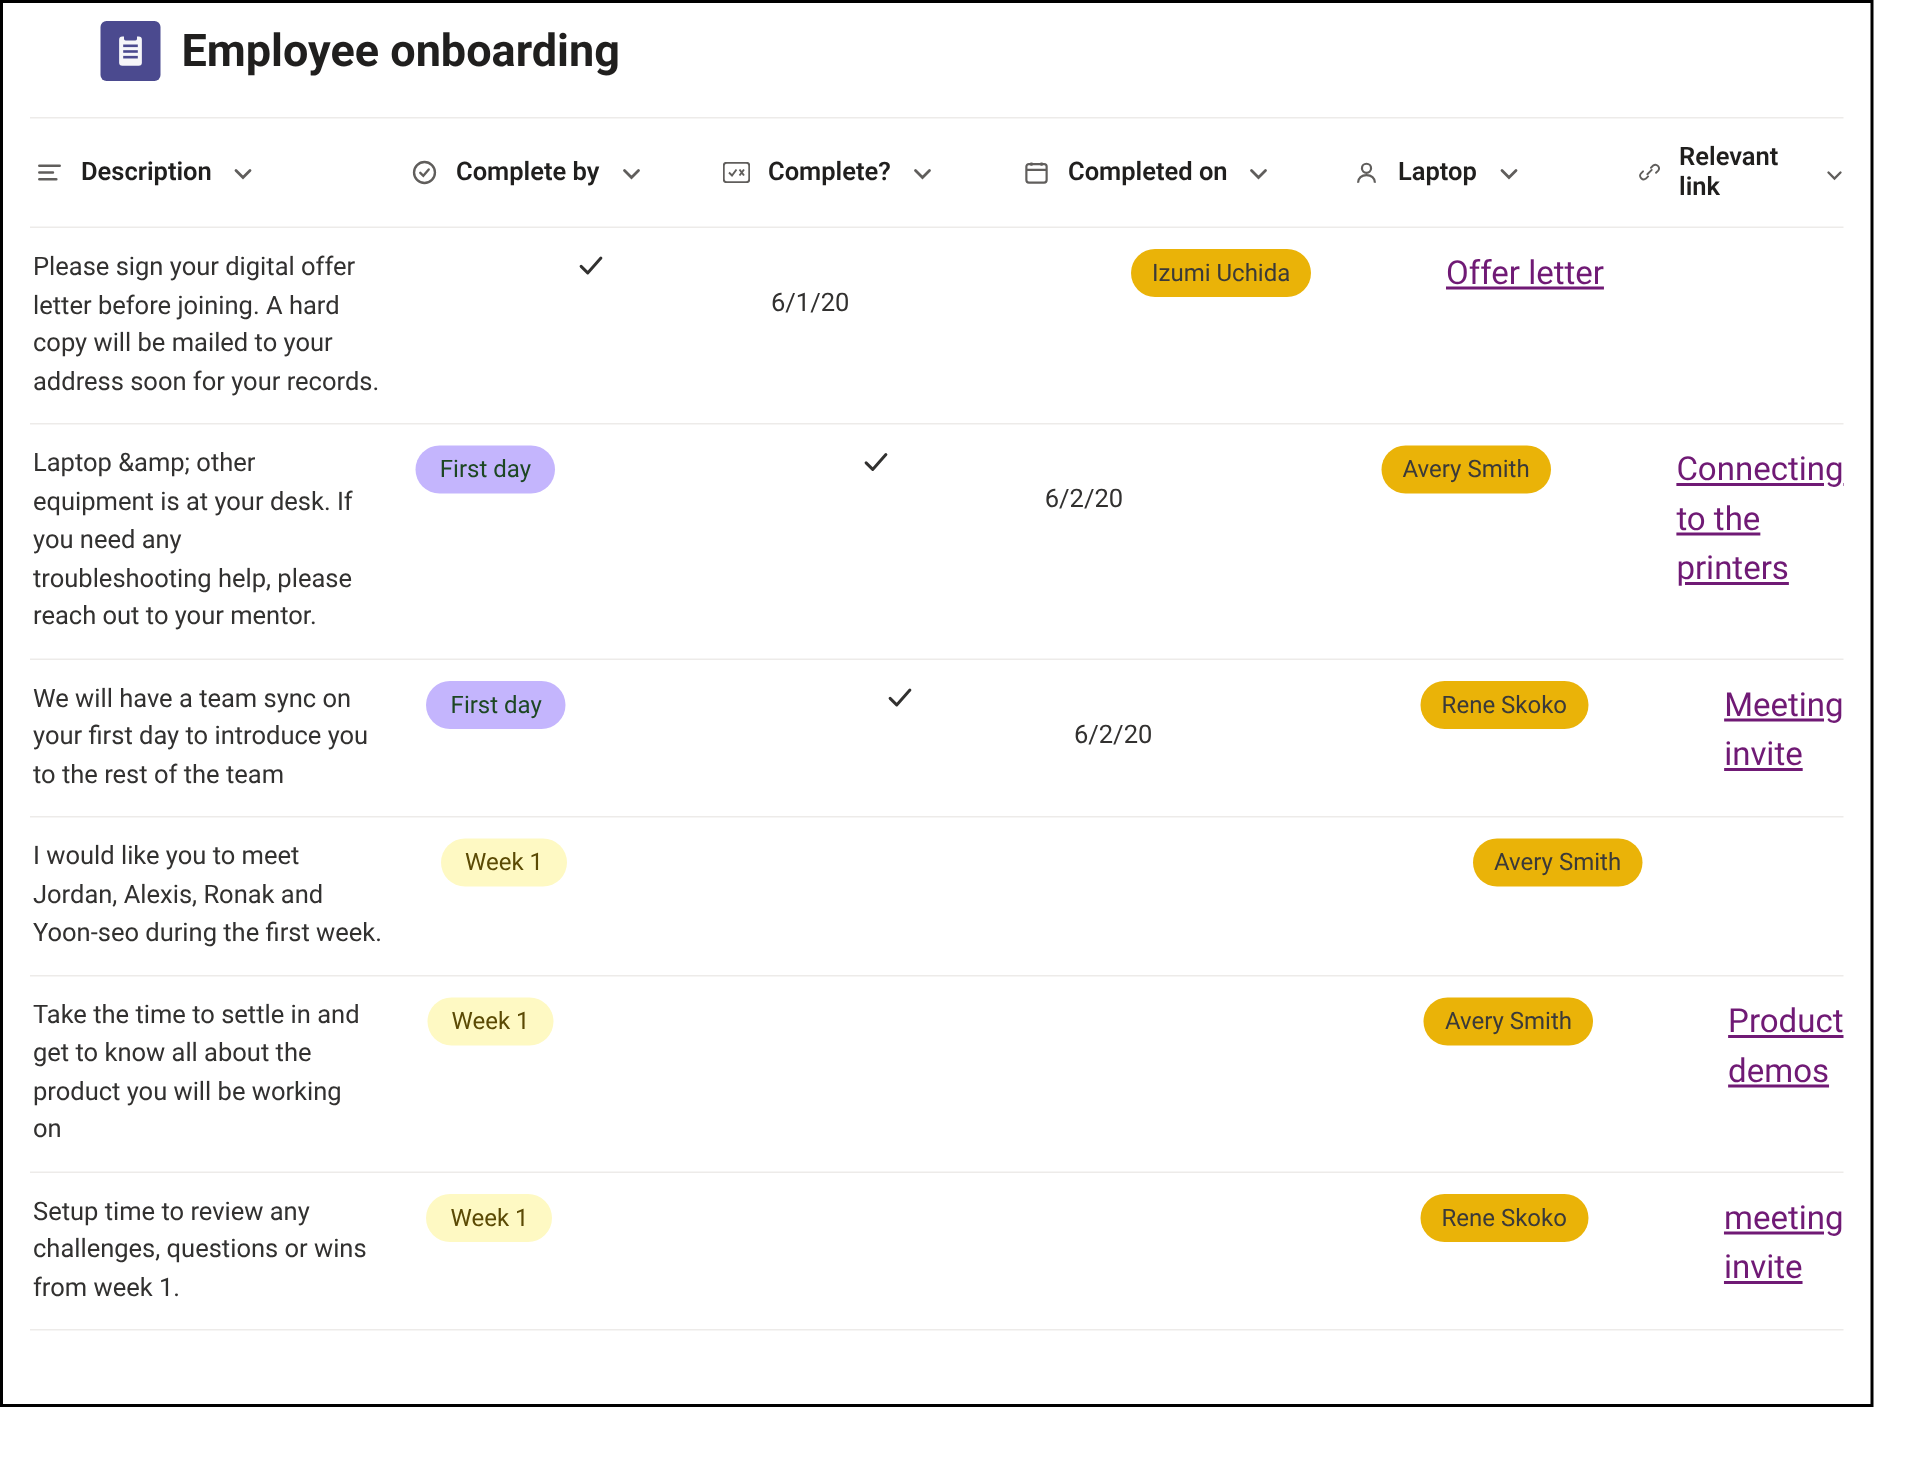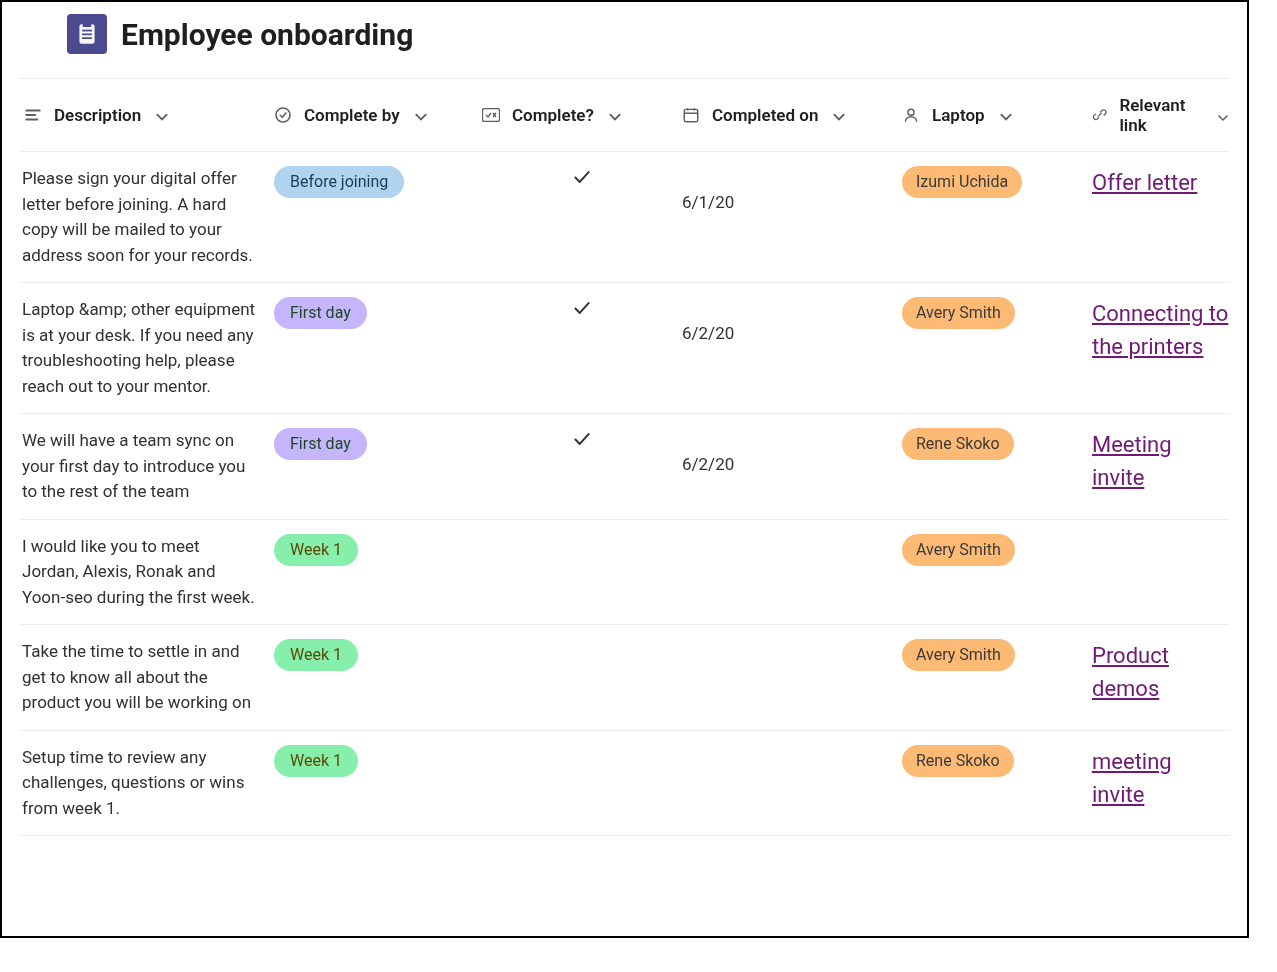--- a/index.html
+++ b/index.html
@@ -60,39 +60,40 @@
   .col-complete-by { width: 208px; }
   .col-complete-check { width: 200px; }
   .col-completed-on { width: 220px; }
   .col-mentor { width: 190px; }
   .col-link { width: 170px; flex:1; }
   .row {
     display: flex;
     border-bottom: 1px solid #edebe9;
     padding: 14px 0;
     align-items: flex-start;
+    gap: 20px;
   }
   .cell { font-size: 17px; line-height: 1.5; overflow-wrap: break-word; }
   .cell.col-desc { padding-right: 14px; padding-left:2px;}
   .pill {
     display: inline-block;
     padding: 4px 16px;
     border-radius: 18px;
     font-size: 16px;
     font-weight: 400;
     white-space: nowrap;
   }
   .pill-before { background: #b0d4f0; color: #1b3a57; }
   .pill-firstday { background: #c4b5fd; color: #1d4723; }
-  .pill-week1 { background: #86efac; color: #5b4a04; }
+  .pill-week1 { background: #fef9c3; color: #5b4a04; }
   .mentor-chip {
     display: inline-block;
     padding: 4px 14px;
     border-radius: 18px;
-    background: #fdba74;
+    background: #eab308;
     color: #3b3a39;
     font-size: 16px;
     white-space: nowrap;
   }
   .check-cell { display:flex; justify-content:center; }
   .check-icon { width:22px; height:22px; color:#323130; }
   .link {
     color: #701a75;
     text-decoration: underline;
     cursor: pointer;
@@ -203,21 +204,20 @@
         <svg viewBox="0 0 12 12">
             <path d="M2 4l4 4 4-4" stroke="currentColor" stroke-width="1.6" fill="none" stroke-linecap="round"></path>
           </svg>
       </span>
     </div>
   </div>
 
   <div id="rows-container">
       <div class="row">
         <div class="cell col-desc">Please sign your digital offer letter before joining. A hard copy will be mailed to your address soon for your records.</div>
-        <div class="cell col-complete-by"><span class="pill pill-before">Before joining</span></div>
         <div class="cell col-complete-check check-cell">
           <span class="check-icon"><svg viewBox="0 0 20 20">
               <path d="M4 10.5l4 4 8-9" stroke="currentColor" stroke-width="1.8" fill="none" stroke-linecap="round" stroke-linejoin="round"></path>
             </svg></span>
         </div>
         <div class="cell col-completed-on">6/1/20</div>
         <div class="cell col-mentor"><span class="mentor-chip">Izumi Uchida</span></div>
         <div class="cell col-link"><span class="link">Offer letter</span></div>
       </div>
       <div class="row">

